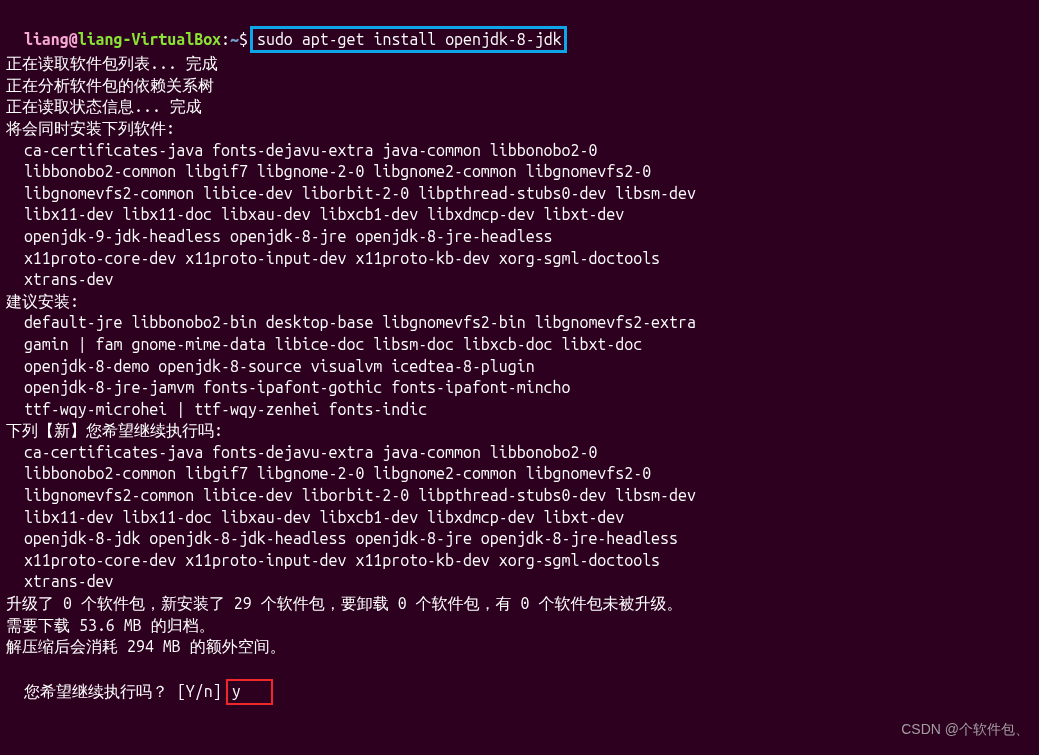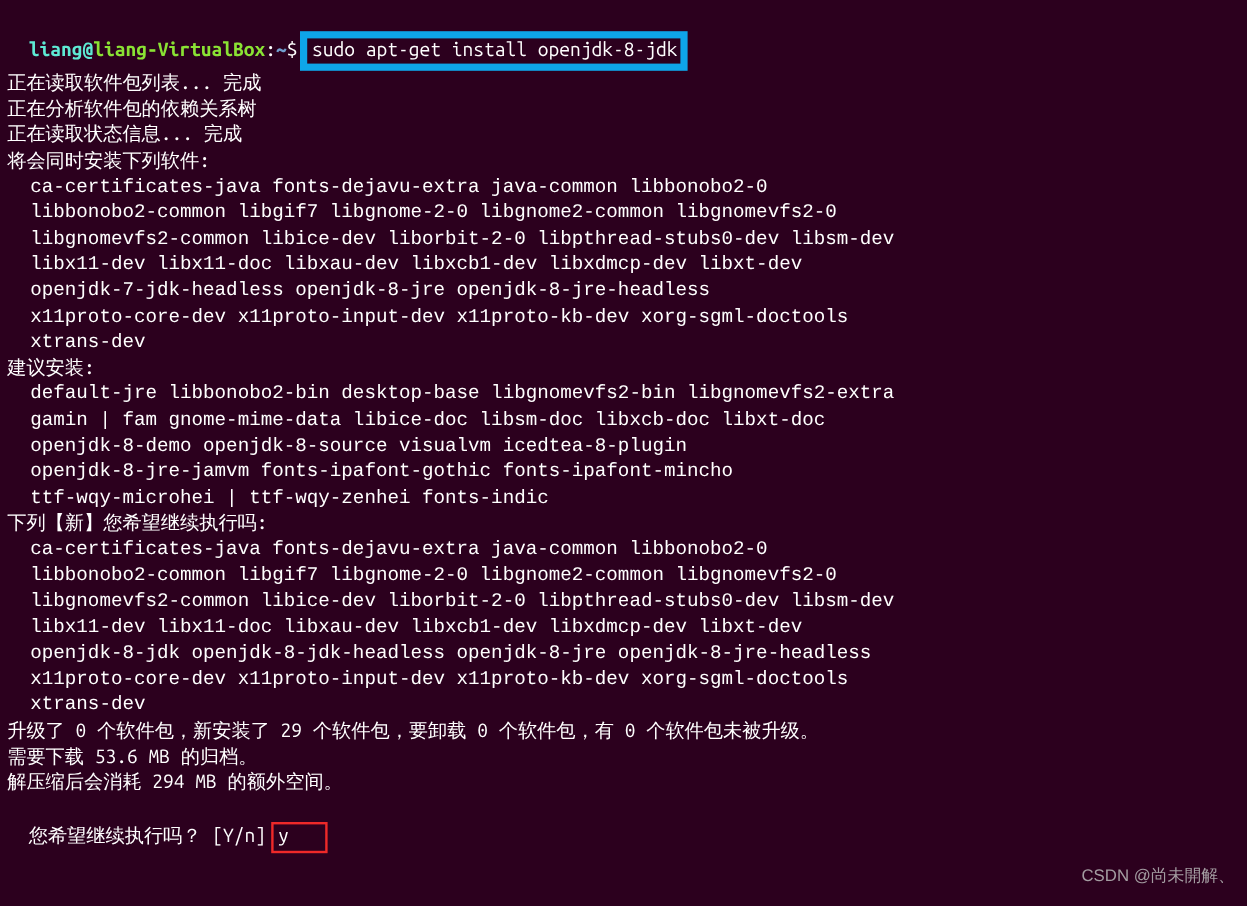--- a/index.html
+++ b/index.html
@@ -12,37 +12,37 @@
     line-height: 1.35;
     width: 1039px;
     height: 755px;
     box-sizing: border-box;
     overflow: hidden;
     position: relative;
   }
   .line {
     white-space: pre;
   }
-  .user { color: #5eead4; font-weight: bold; margin-top: 35px; }
+  .user { color: #f9a8d4; font-weight: bold; margin-top: 35px; }
   .host { color: #8ae234; font-weight: bold; text-align: center; }
   .path { color: #729fcf; font-weight: bold; }
   .dollar { color: #ffffff; }
   .cmd-box {
-    border: 6px solid #0ea5e9;
+    border: 3px solid #0ea5e9;
     padding: 0 2px 0 4px;
     display: inline-block;
     margin-left: 2px;
   }
   .input-box {
     border: 2px solid #ef2929;
     display: inline-block;
     padding: 0 30px 0 4px;
     margin-left: 4px;
   }
-  .indent { padding-left: 2ch; display:block; white-space: pre-wrap; word-break: break-all; font-family: Liberation Mono, monospace;}
+  .indent { padding-left: 2ch; display:block; white-space: pre-wrap; word-break: break-all;}
   .watermark {
     position: absolute;
     right: 10px;
     bottom: 16px;
     color: #b8b8b8;
     font-size: 14px;
     font-family: sans-serif;
     opacity: 0.85;
   }
 </style>
@@ -54,21 +54,21 @@
 </div>
 
 <div class="line">正在读取软件包列表... 完成</div>
 <div class="line">正在分析软件包的依赖关系树</div>
 <div class="line">正在读取状态信息... 完成</div>
 <div class="line">将会同时安装下列软件:</div>
 <span class="indent">ca-certificates-java fonts-dejavu-extra java-common libbonobo2-0</span>
 <span class="indent">libbonobo2-common libgif7 libgnome-2-0 libgnome2-common libgnomevfs2-0</span>
 <span class="indent">libgnomevfs2-common libice-dev liborbit-2-0 libpthread-stubs0-dev libsm-dev</span>
 <span class="indent">libx11-dev libx11-doc libxau-dev libxcb1-dev libxdmcp-dev libxt-dev</span>
-<span class="indent">openjdk-7-jdk-headless openjdk-8-jre openjdk-8-jre-headless</span>
+<span class="indent">openjdk-9-jdk-headless openjdk-8-jre openjdk-8-jre-headless</span>
 <span class="indent">x11proto-core-dev x11proto-input-dev x11proto-kb-dev xorg-sgml-doctools</span>
 <span class="indent">xtrans-dev</span>
 <div class="line">建议安装:</div>
 <span class="indent">default-jre libbonobo2-bin desktop-base libgnomevfs2-bin libgnomevfs2-extra</span>
 <span class="indent">gamin | fam gnome-mime-data libice-doc libsm-doc libxcb-doc libxt-doc</span>
 <span class="indent">openjdk-8-demo openjdk-8-source visualvm icedtea-8-plugin</span>
 <span class="indent">openjdk-8-jre-jamvm fonts-ipafont-gothic fonts-ipafont-mincho</span>
 <span class="indent">ttf-wqy-microhei | ttf-wqy-zenhei fonts-indic</span>
 <div class="line">下列【新】您希望继续执行吗:</div>
 <span class="indent">ca-certificates-java fonts-dejavu-extra java-common libbonobo2-0</span>
@@ -78,13 +78,13 @@
 <span class="indent">openjdk-8-jdk openjdk-8-jdk-headless openjdk-8-jre openjdk-8-jre-headless</span>
 <span class="indent">x11proto-core-dev x11proto-input-dev x11proto-kb-dev xorg-sgml-doctools</span>
 <span class="indent">xtrans-dev</span>
 <div class="line">升级了 0 个软件包，新安装了 29 个软件包，要卸载 0 个软件包，有 0 个软件包未被升级。</div>
 <div class="line">需要下载 53.6 MB 的归档。</div>
 <div class="line">解压缩后会消耗 294 MB 的额外空间。</div>
 <div class="line">
   <span>您希望继续执行吗？ [Y/n]</span><span class="input-box">y</span>
 </div>
 
-<div class="watermark">CSDN @尚未開解、</div>
+<div class="watermark">CSDN @个软件包、</div>
 
 </body></html>

